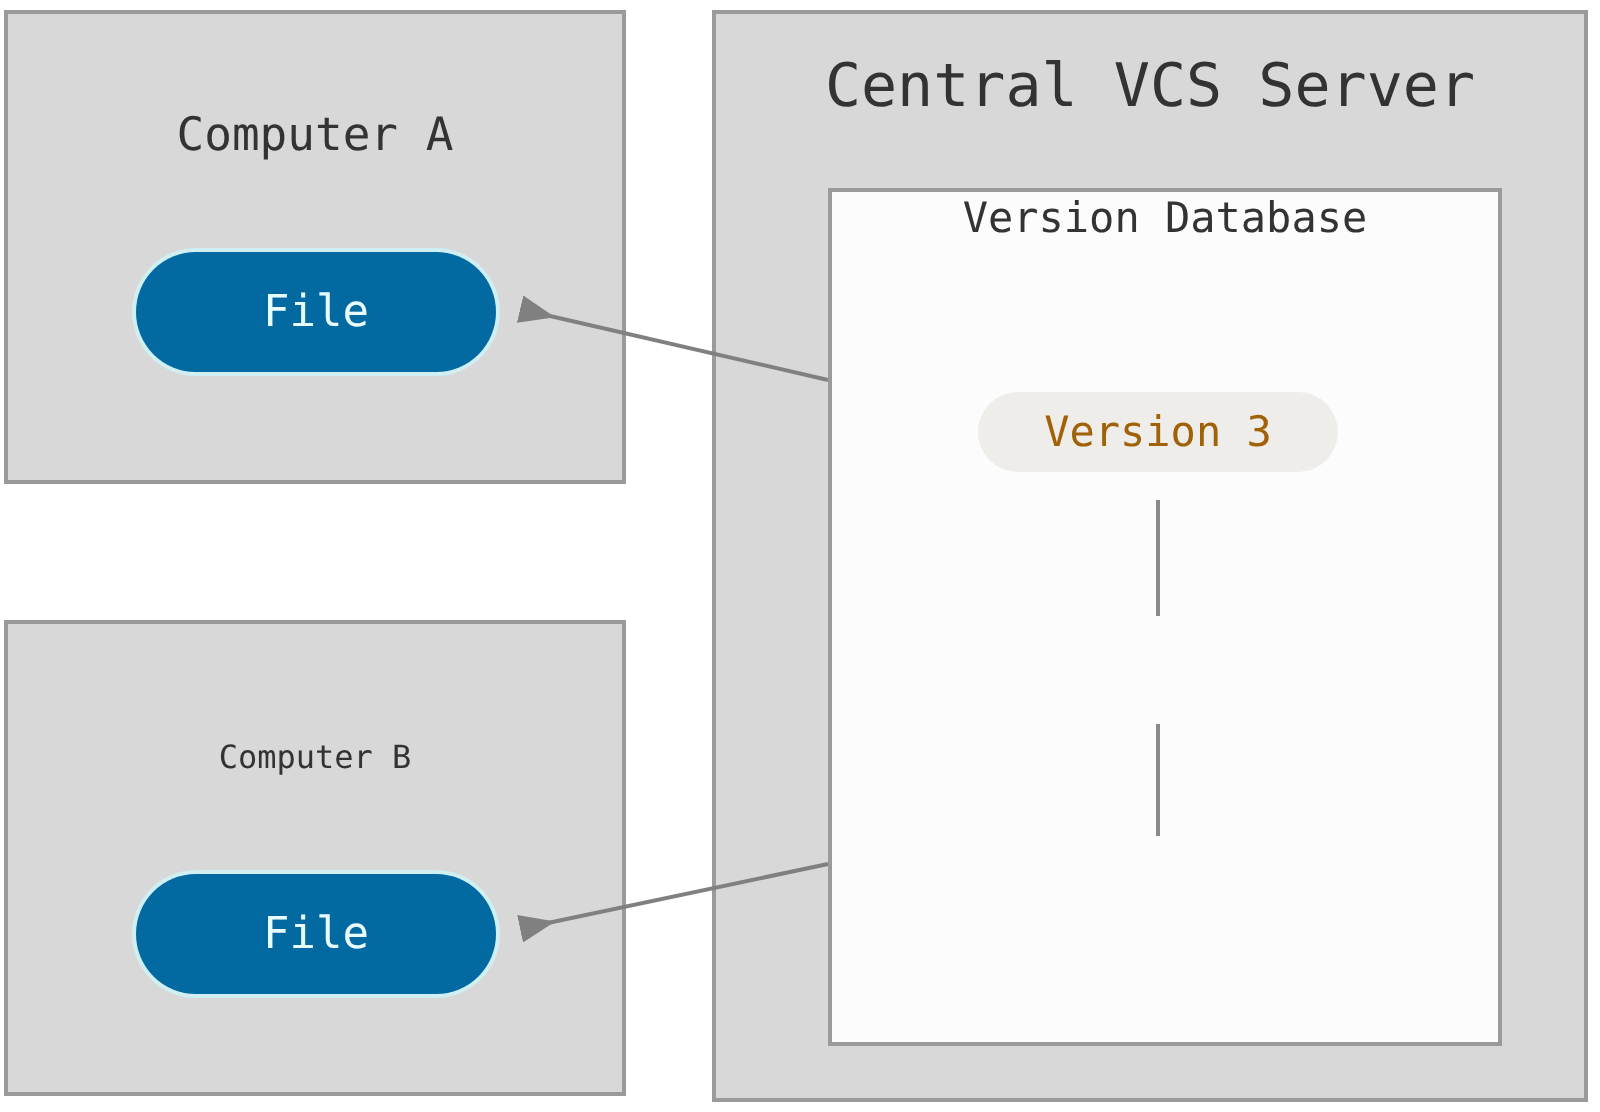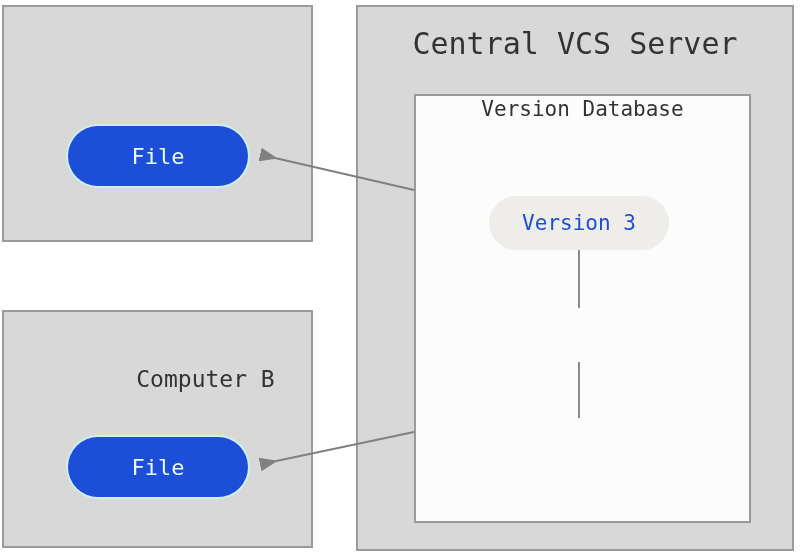--- a/index.html
+++ b/index.html
@@ -48,65 +48,64 @@
     white-space: nowrap;
     letter-spacing: 0px;
   }
   #computer-a-title {
     left: 2px; top: 54px; width: 311px;
     font-size: 23px;
     line-height: 28px;
   }
   #computer-b-title {
     left: 2px; top: 365px; width: 311px;
-    font-size: 23px;
+    font-size: 16px;
     line-height: 28px;
-    margin-left: 48px;
   }
   #vcs-title {
     left: 356px; top: 28px; width: 438px;
     font-size: 30px;
     line-height: 32px;
   }
   #version-db-title {
     left: 414px; top: 95px; width: 337px;
     font-size: 21px;
     line-height: 28px;
   }
 
   
   .file-pill {
     position: absolute;
     width: 180px;
     height: 60px;
     border-radius: 30px;
-    background: #1d4ed8;
+    background: #0369a1;
     box-shadow: 0 0 0 2px #cfeff2;
     display: flex;
     align-items: center;
     justify-content: center;
     color: #e8fbfd;
     font-size: 22px;
     box-sizing: border-box;
   }
   #file-pill-a { left: 68px; top: 126px; }
   #file-pill-b { left: 68px; top: 437px; }
 
   
   .version-pill {
     position: absolute;
     left: 489px;
     width: 180px;
-    height: 54px;
+    height: 40px;
     border-radius: 27px;
     background: #eeedea;
     display: flex;
     align-items: center;
     justify-content: center;
-    color: #1d4ed8;
+    color: #a16207;
     font-size: 21px;
     box-sizing: border-box;
   }
   #version-pill-0 { top: 196px; }
   #version-pill-1 { top: 308px; }
   #version-pill-2 { top: 418px; }
 
   
   .version-connector {
     position: absolute;
@@ -124,20 +123,21 @@
     width: 800px; height: 556px;
     pointer-events: none;
   }
 </style>
 </head>
 <body>
 
 <div id="canvas">
 
   <div class="panel" id="computer-a-panel"></div>
+  <div class="panel-title" id="computer-a-title">Computer A</div>
   <div class="file-pill" id="file-pill-a">
     <span>File</span>
   </div>
 
   <div class="panel" id="computer-b-panel"></div>
   <div class="panel-title" id="computer-b-title">Computer B</div>
   <div class="file-pill" id="file-pill-b">
     <span>File</span>
   </div>
 

